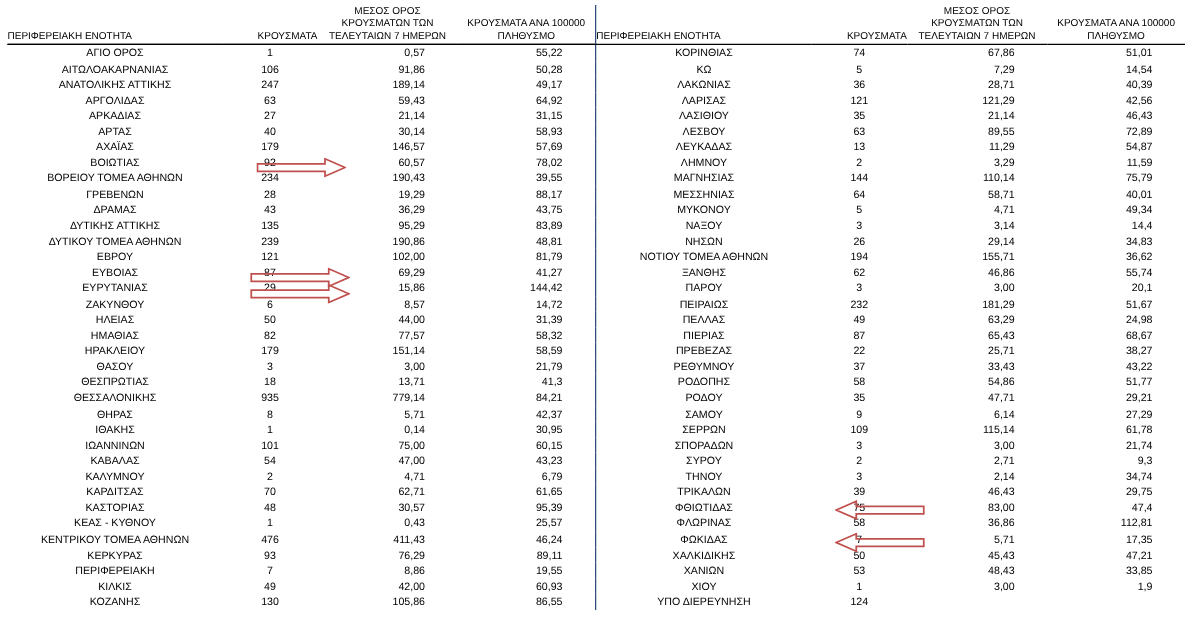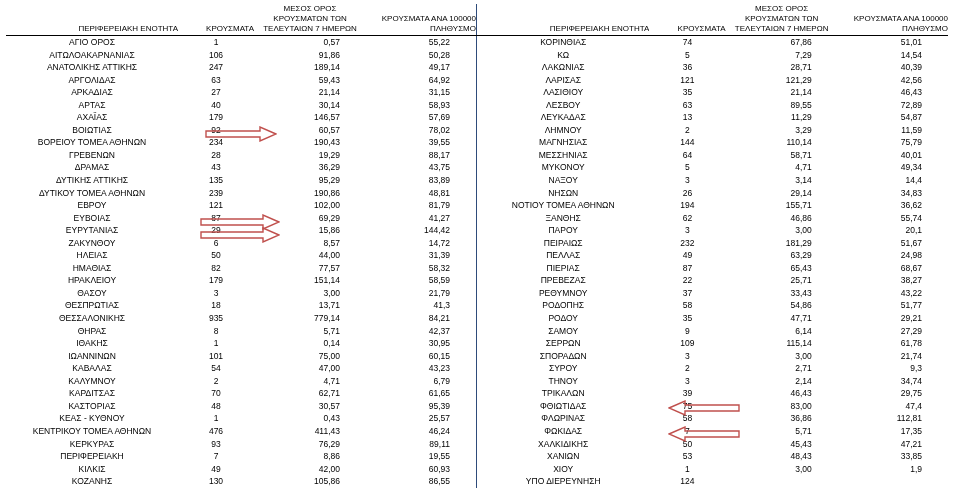--- a/index.html
+++ b/index.html
@@ -43,24 +43,24 @@
     overflow: hidden;
   }
   thead th {
     font-weight: normal;
     font-size: 8px;
     vertical-align: bottom;
     line-height: 10px;
     height: auto;
     padding-bottom: 1px;
   }
-  .hdr-name   { text-align: right; width: 172px; }
+  .hdr-name   { text-align: left; width: 172px; }
   .hdr-cases  { text-align: right; width: 76px; }
   .hdr-avg    { text-align: center; width: 112px; }
-  .hdr-per100 { text-align: right; width: 110px; }
+  .hdr-per100 { text-align: center; width: 110px; }
   .hdr-line { display: block; }
   .c-name   { text-align: center; }
   .c-cases  { text-align: center; }
   .c-avg    { text-align: right; padding-right: 26px; }
   .c-per100 { text-align: right; padding-right: 26px; }
   .bar-left {
     border-left: 1px solid #2e4b7a;
   }
   .header-rule {
     border-bottom: 1px solid #000000;

